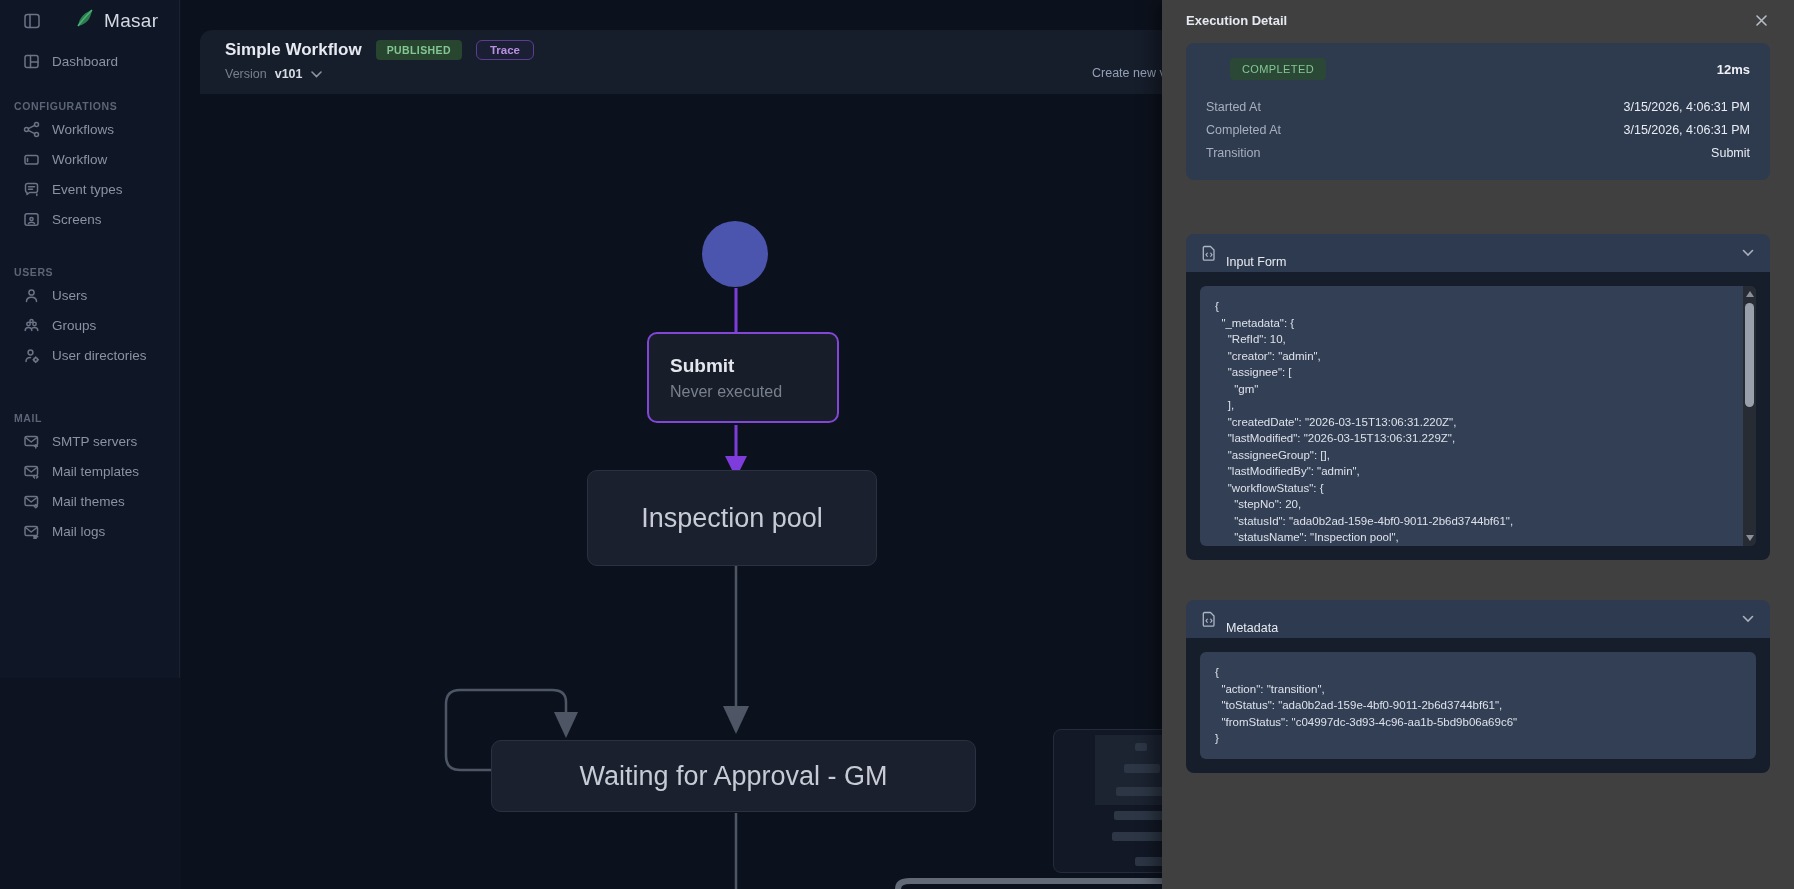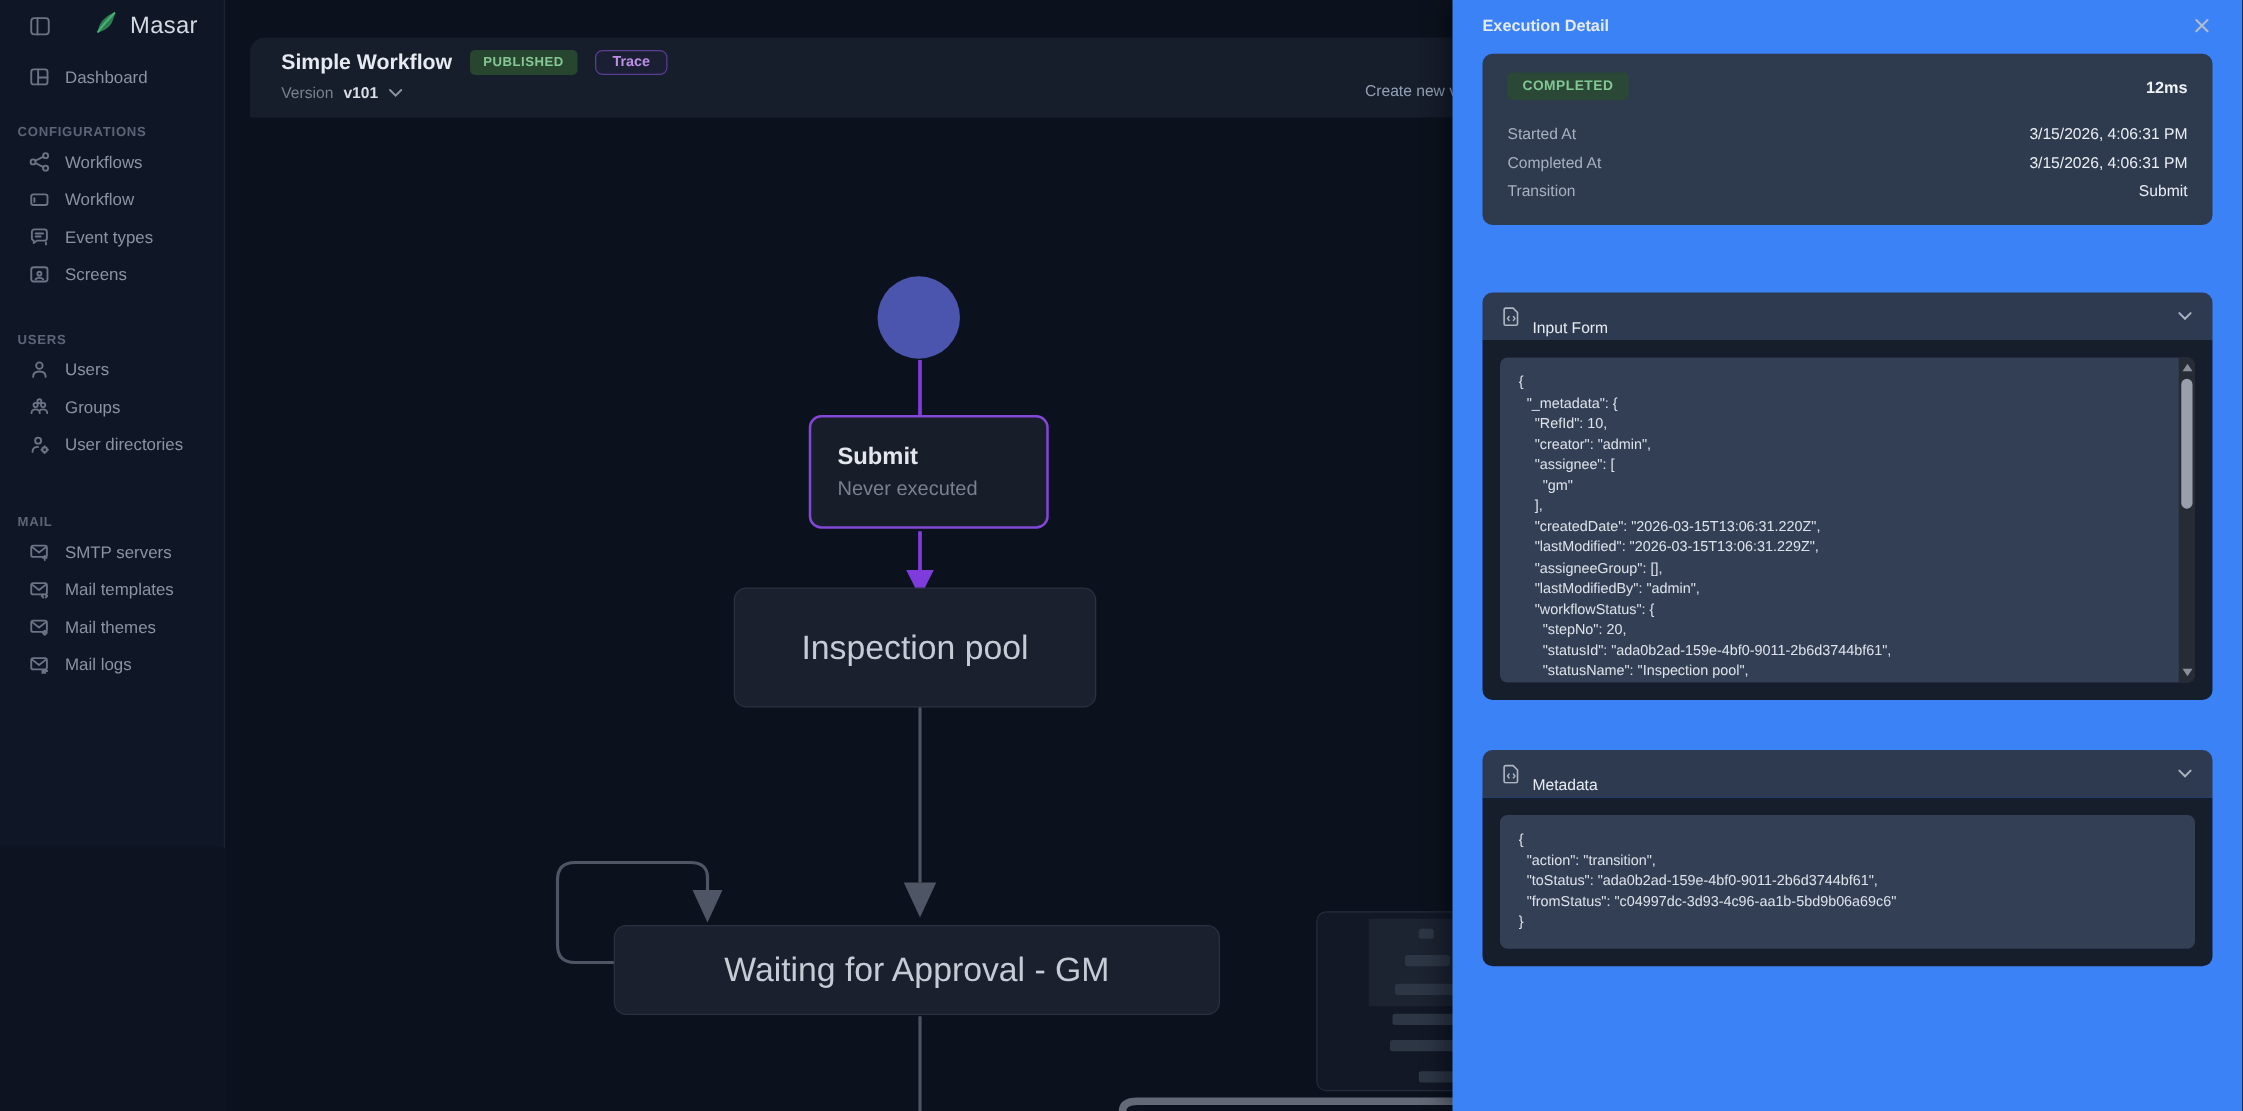--- a/index.html
+++ b/index.html
@@ -54,30 +54,30 @@
   .node-waiting { left:310px; top:740px; width:485px; height:72px; font-size:27px; }
 
   
   .preview-card { position:absolute; left:872px; top:729px; width:150px; height:144px;
                   background:#121826; border:1.5px solid #242c3c; border-radius:8px; z-index:2; }
   .preview-inner { position:absolute; left:41px; top:5px; width:109px; height:70px; background:#1c2331; }
   .pbar { position:absolute; background:#2c3645; border-radius:2px; }
 
   
   .exec-panel { position:absolute; left:1162px; top:0; width:632px; height:889px;
-                background:#3b82f6; z-index:10; box-shadow:-6px 0 18px rgba(0,0,0,0.45); }
+                background:#404040; z-index:10; box-shadow:-6px 0 18px rgba(0,0,0,0.45); }
   .panel-head { display:flex; align-items:center; justify-content:space-between;
                 padding:13px 26px 0 24px; }
   .panel-title { font-size:13px; font-weight:600; color:#e5e9f0; }
   .close-btn { cursor:pointer; display:flex; }
 
   .summary-card { margin:15px 24px 0 24px; background:#2e3a4e; border-radius:8px; padding:15px 20px 16px 20px; }
   .summary-top { display:flex; align-items:center; justify-content:space-between; margin-bottom:15px; }
-  .badge-completed { background:#2b4836; color:#82c794; font-size:11px; font-weight:bold;
-                     letter-spacing:0.4px; padding:5px 12px; border-radius:4px; }
+  .badge-completed { background:#2b4836; color:#82c794; font-size:11px; font-weight:normal;
+                     letter-spacing:0.4px; padding:5px 12px; border-radius:4px;margin-left:24px; }
   .duration { font-size:13px; font-weight:bold; color:#eef1f5; }
   .sum-row { display:flex; align-items:center; justify-content:space-between; height:23px; }
   .sum-label { font-size:12.5px; color:#a7b0bf; }
   .sum-value { font-size:12.5px; font-weight:500; color:#e9edf3; }
 
   .section { margin:0 24px; }
   .section-1 { margin-top:54px; } .section-2 { margin-top:40px; }
   .section-head { height:38px; background:#2e3a4f; border-radius:8px 8px 0 0; display:flex;
                   align-items:center; gap:10px; padding:0 16px; cursor:pointer; }
   .section-title { font-size:12.5px; font-weight:normal; color:#e7ebf1; flex:1;margin-top:18px; }

